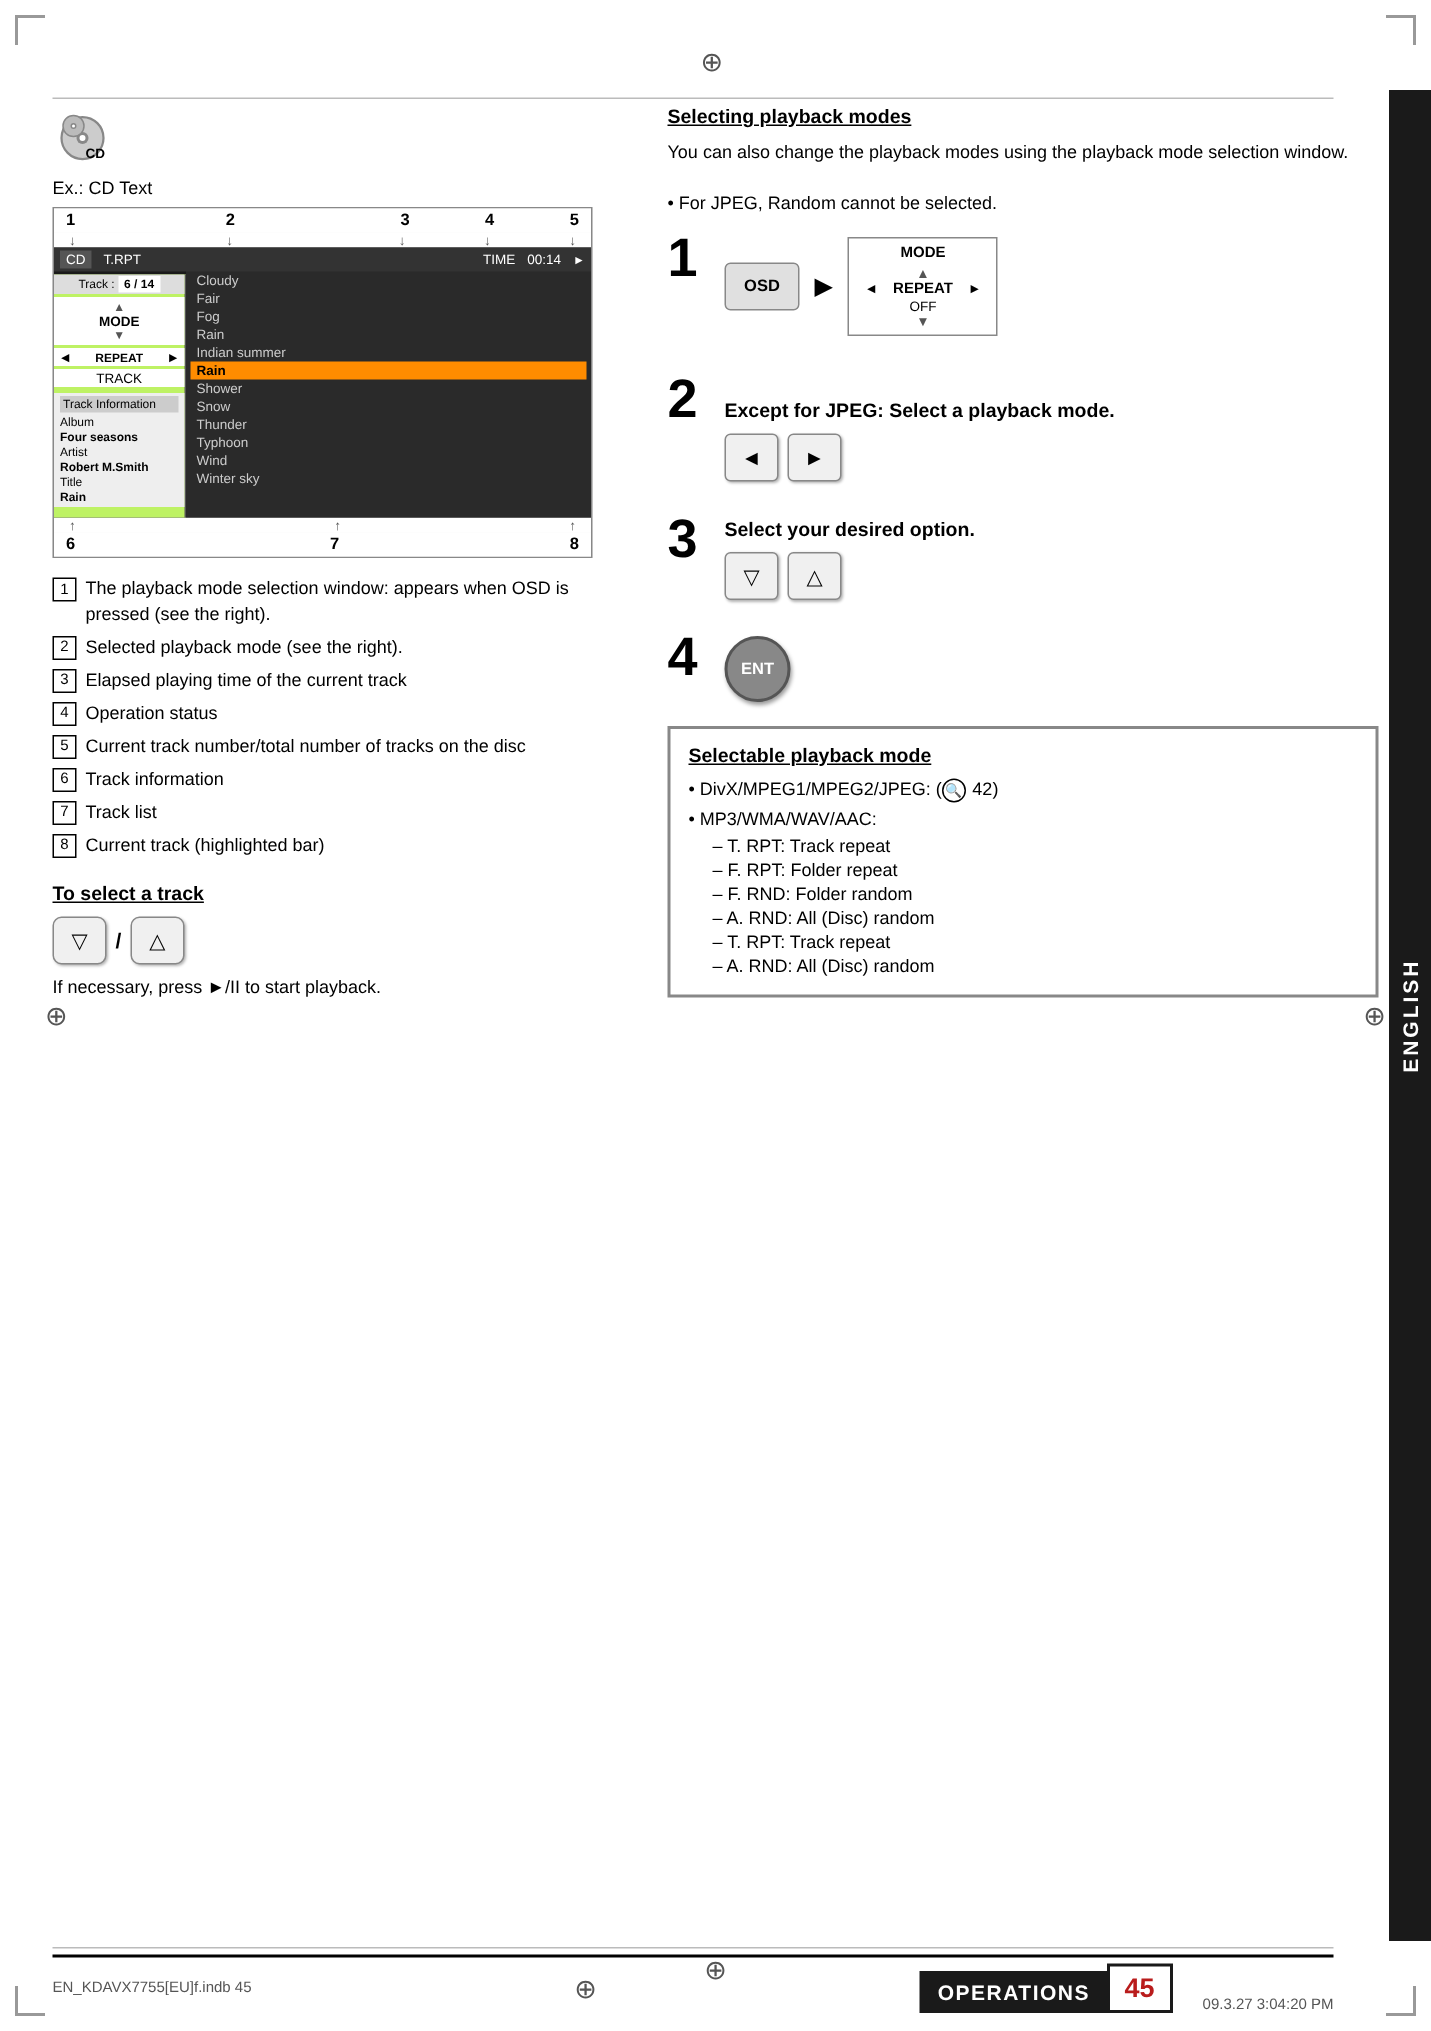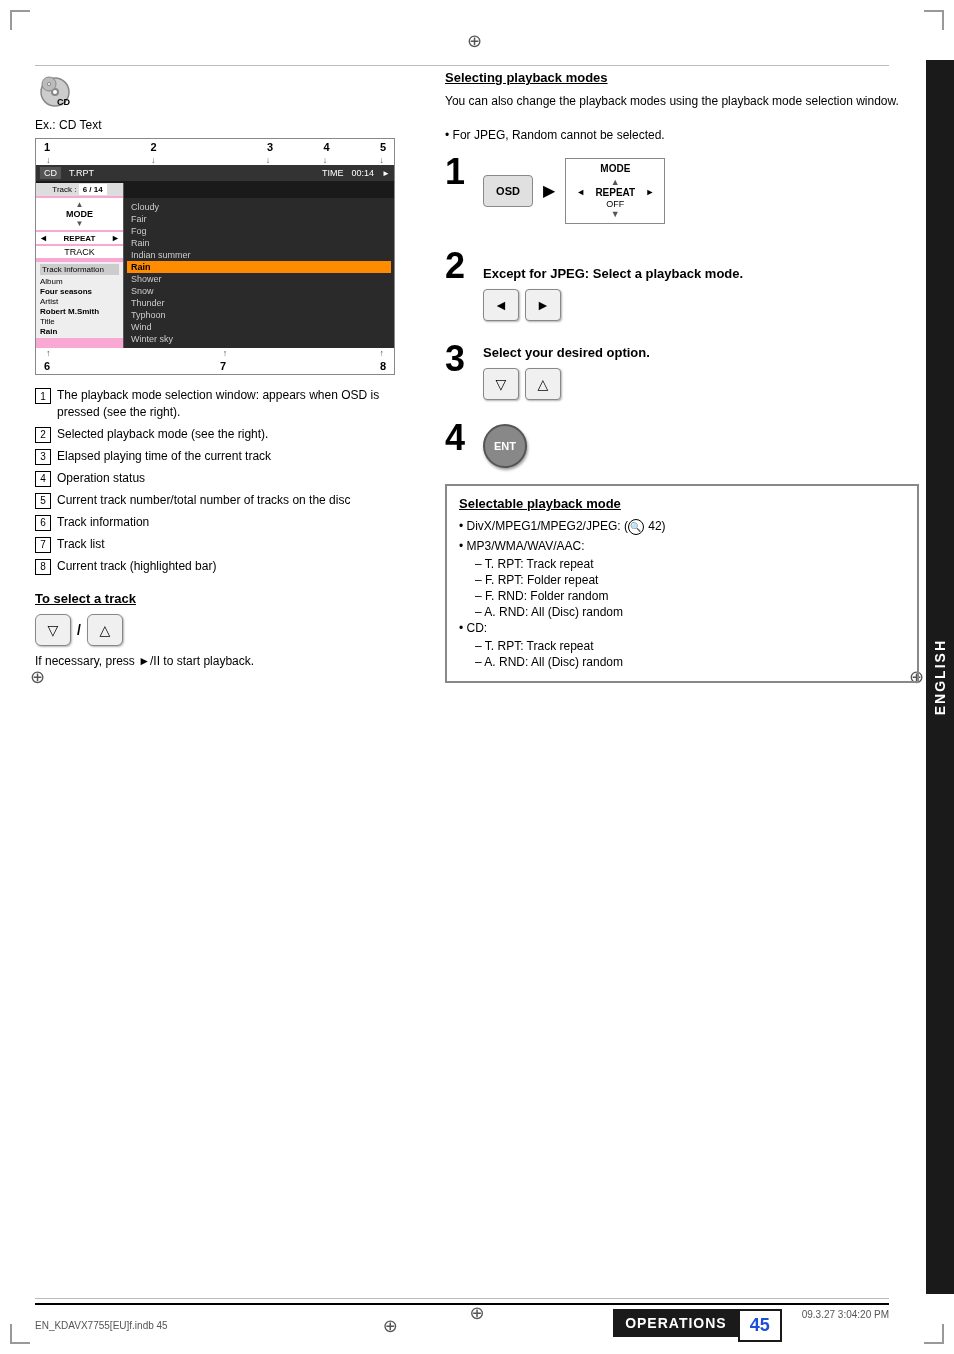--- a/index.html
+++ b/index.html
@@ -111,21 +111,21 @@
       display: flex;
       background: #1a1a1a;
       color: #fff;
       font-size: 10px;
       min-height: 180px;
       position: relative;
     }
 
     .diagram-left {
       width: 88px;
-      background: #f9a8d4;
+      background: #bef264;
       padding: 0;
       border-right: 1px solid #555;
     }
 
     .mode-box {
       background: #fff;
       color: #000;
       text-align: center;
       padding: 2px 4px;
       margin-bottom: 2px;
@@ -370,37 +370,37 @@
       color: #555;
     }
 
     .footer-center-cross {
       font-size: 18px;
       color: #555;
     }
 
     .footer-right-area {
       display: flex;
-      align-items: flex-start;
+      align-items: flex-end;
       gap: 0;
     }
 
     .operations-label {
       background: #1a1a1a;
       color: #fff;
       font-size: 14px;
       font-weight: bold;
       padding: 6px 12px;
       letter-spacing: 1px;
     }
 
     .page-number {
       background: #fff;
       border: 2px solid #1a1a1a;
-      color: #1d4ed8;
+      color: #b91c1c;
       font-size: 18px;
       font-weight: bold;
       padding: 4px 10px;
       margin-left: -1px;
     }
 
     .footer-timestamp {
       font-size: 10px;
       color: #555;
     }
@@ -579,21 +579,21 @@
             <div class="track-info-label">Track Information</div>
             <div class="track-info-item">Album</div>
             <div class="track-info-bold">Four seasons</div>
             <div class="track-info-item">Artist</div>
             <div class="track-info-bold">Robert M.Smith</div>
             <div class="track-info-item">Title</div>
             <div class="track-info-bold">Rain</div>
           </div>
         </div>
 
-        <div class="diagram-right" style="margin-top:33px;">
+        <div class="diagram-right" style="margin-top:13px;">
           <div class="track-list-item">Cloudy</div>
           <div class="track-list-item">Fair</div>
           <div class="track-list-item">Fog</div>
           <div class="track-list-item">Rain</div>
           <div class="track-list-item">Indian summer</div>
           <div class="track-list-item highlighted">Rain</div>
           <div class="track-list-item">Shower</div>
           <div class="track-list-item">Snow</div>
           <div class="track-list-item">Thunder</div>
           <div class="track-list-item">Typhoon</div>
@@ -741,21 +741,20 @@
     <div class="selectable-box">
       <div class="selectable-heading">Selectable playback mode</div>
       <div class="selectable-item">
         • DivX/MPEG1/MPEG2/JPEG: (<span class="search-icon-circle">🔍</span> 42)
       </div>
       <div class="selectable-item">• MP3/WMA/WAV/AAC:</div>
       <div class="sub-item">– T. RPT: Track repeat</div>
       <div class="sub-item">– F. RPT: Folder repeat</div>
       <div class="sub-item">– F. RND: Folder random</div>
       <div class="sub-item">– A. RND: All (Disc) random</div>
-      <div class="selectable-item">• CD:</div>
       <div class="sub-item">– T. RPT: Track repeat</div>
       <div class="sub-item">– A. RND: All (Disc) random</div>
     </div>
   </div>
 </div>
 
 <div class="footer">
   <div class="footer-left">EN_KDAVX7755[EU]f.indb   45</div>
   <div class="footer-center-cross">⊕</div>
   <div class="footer-right-area">

